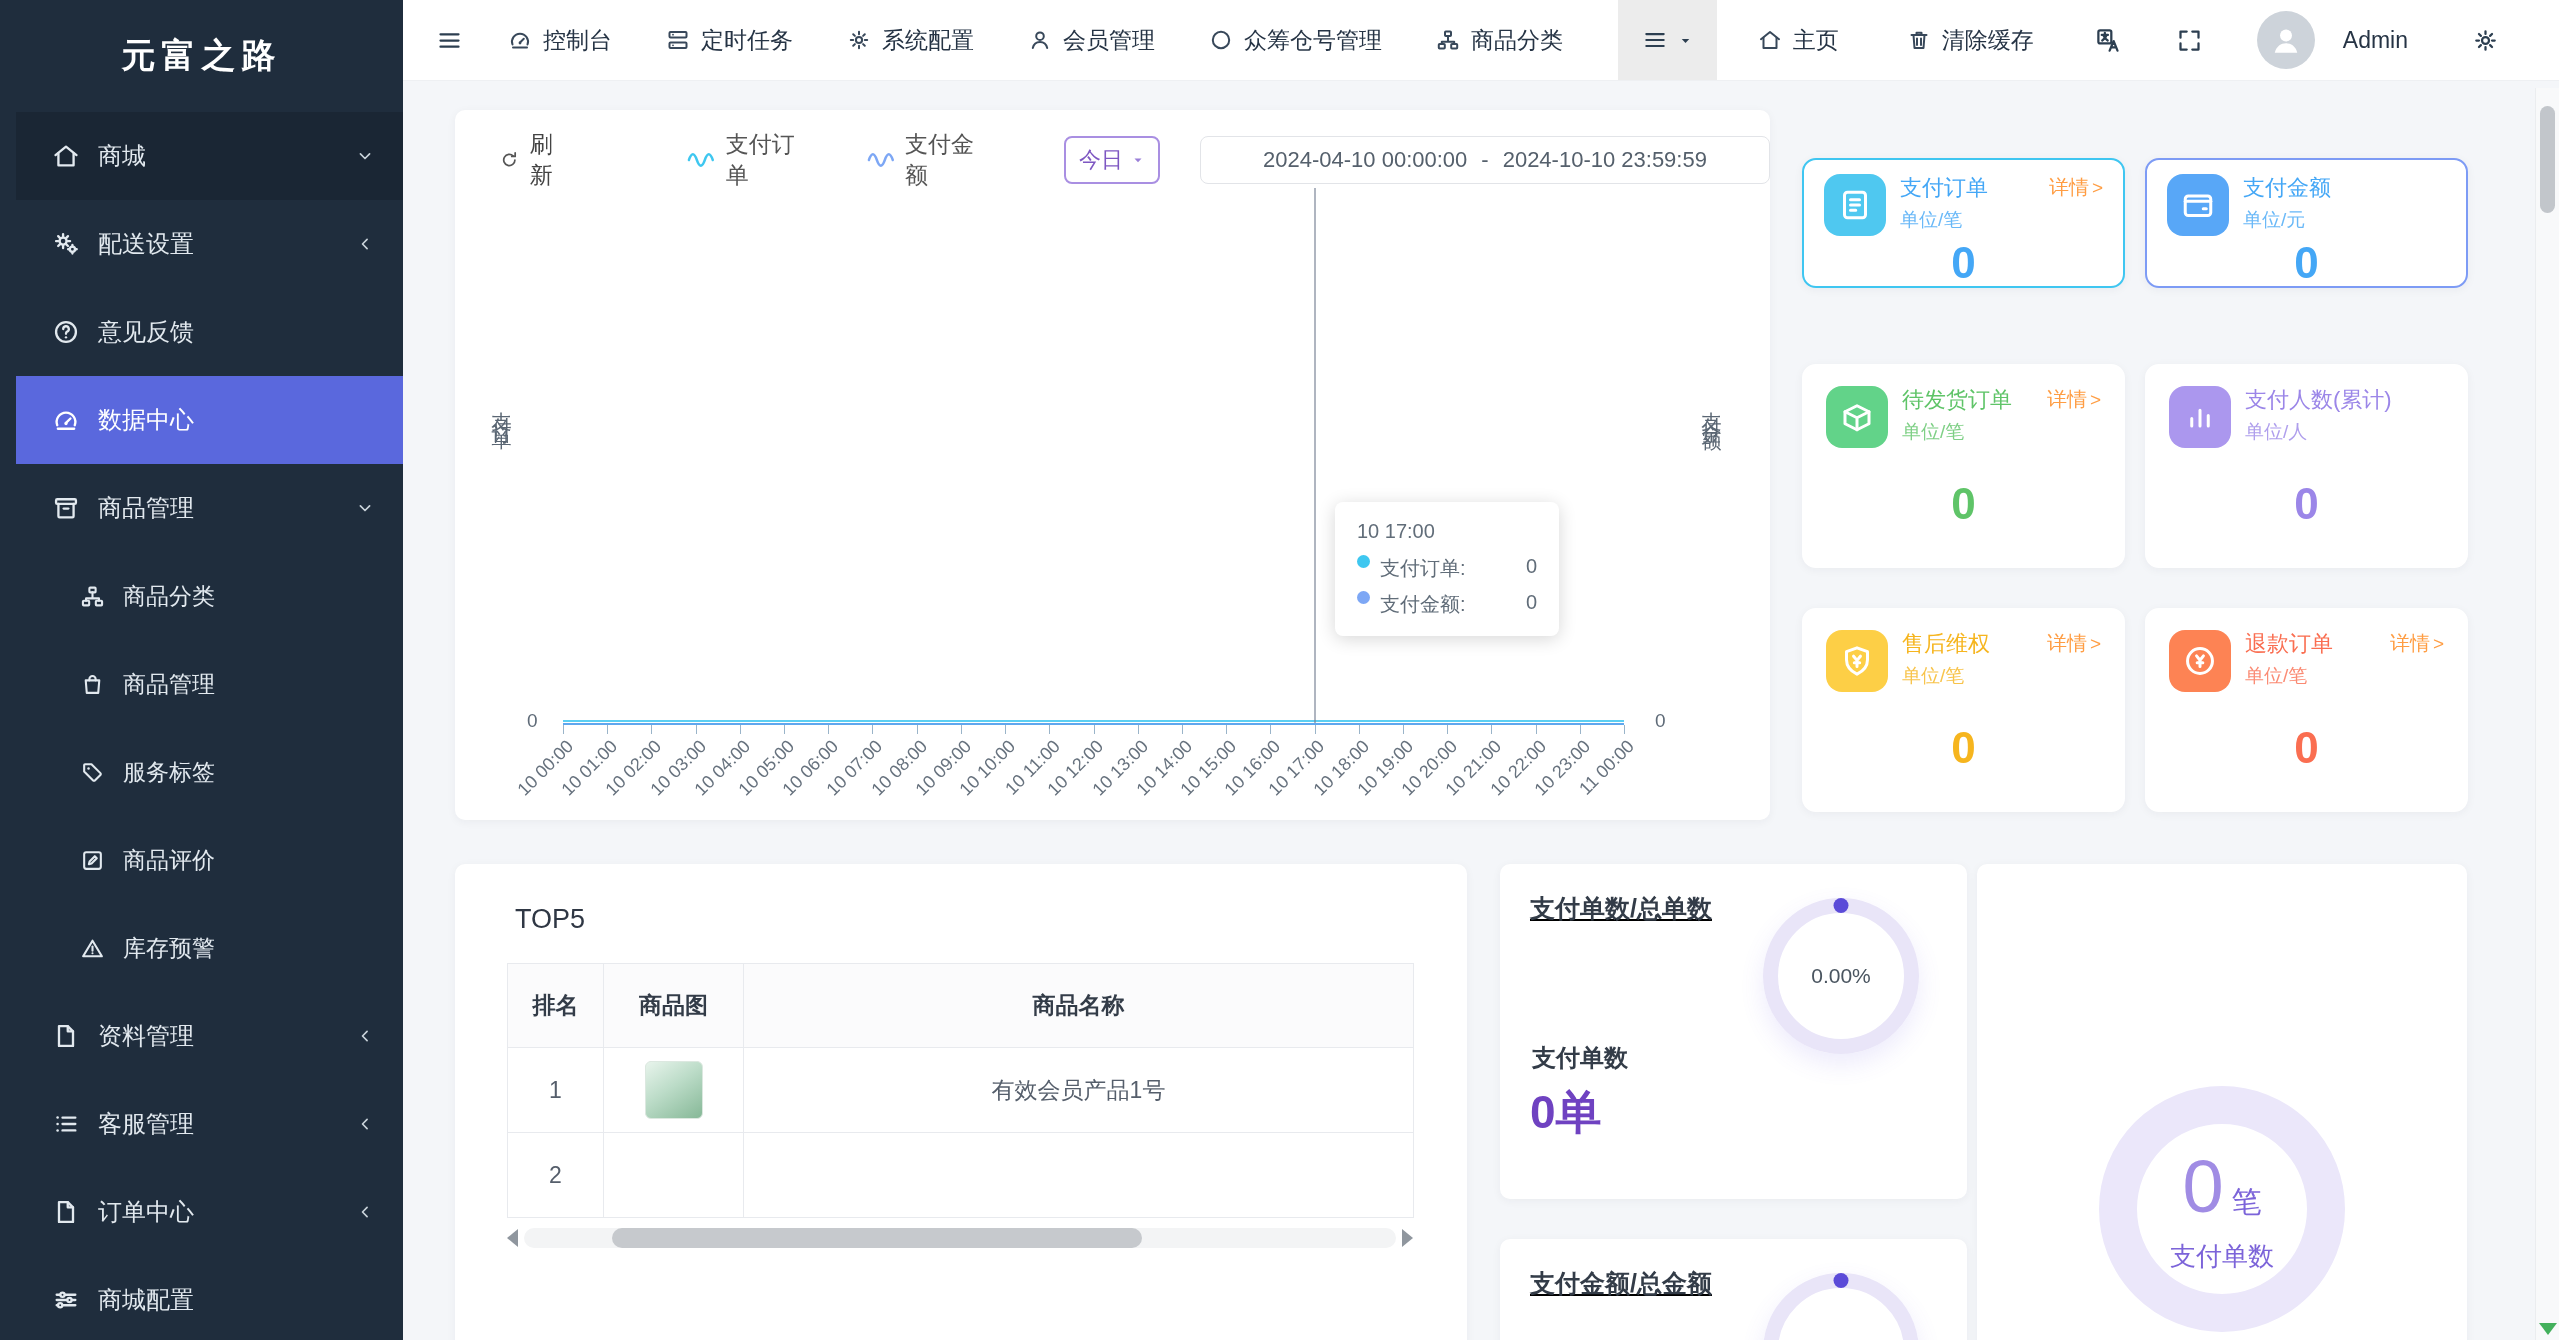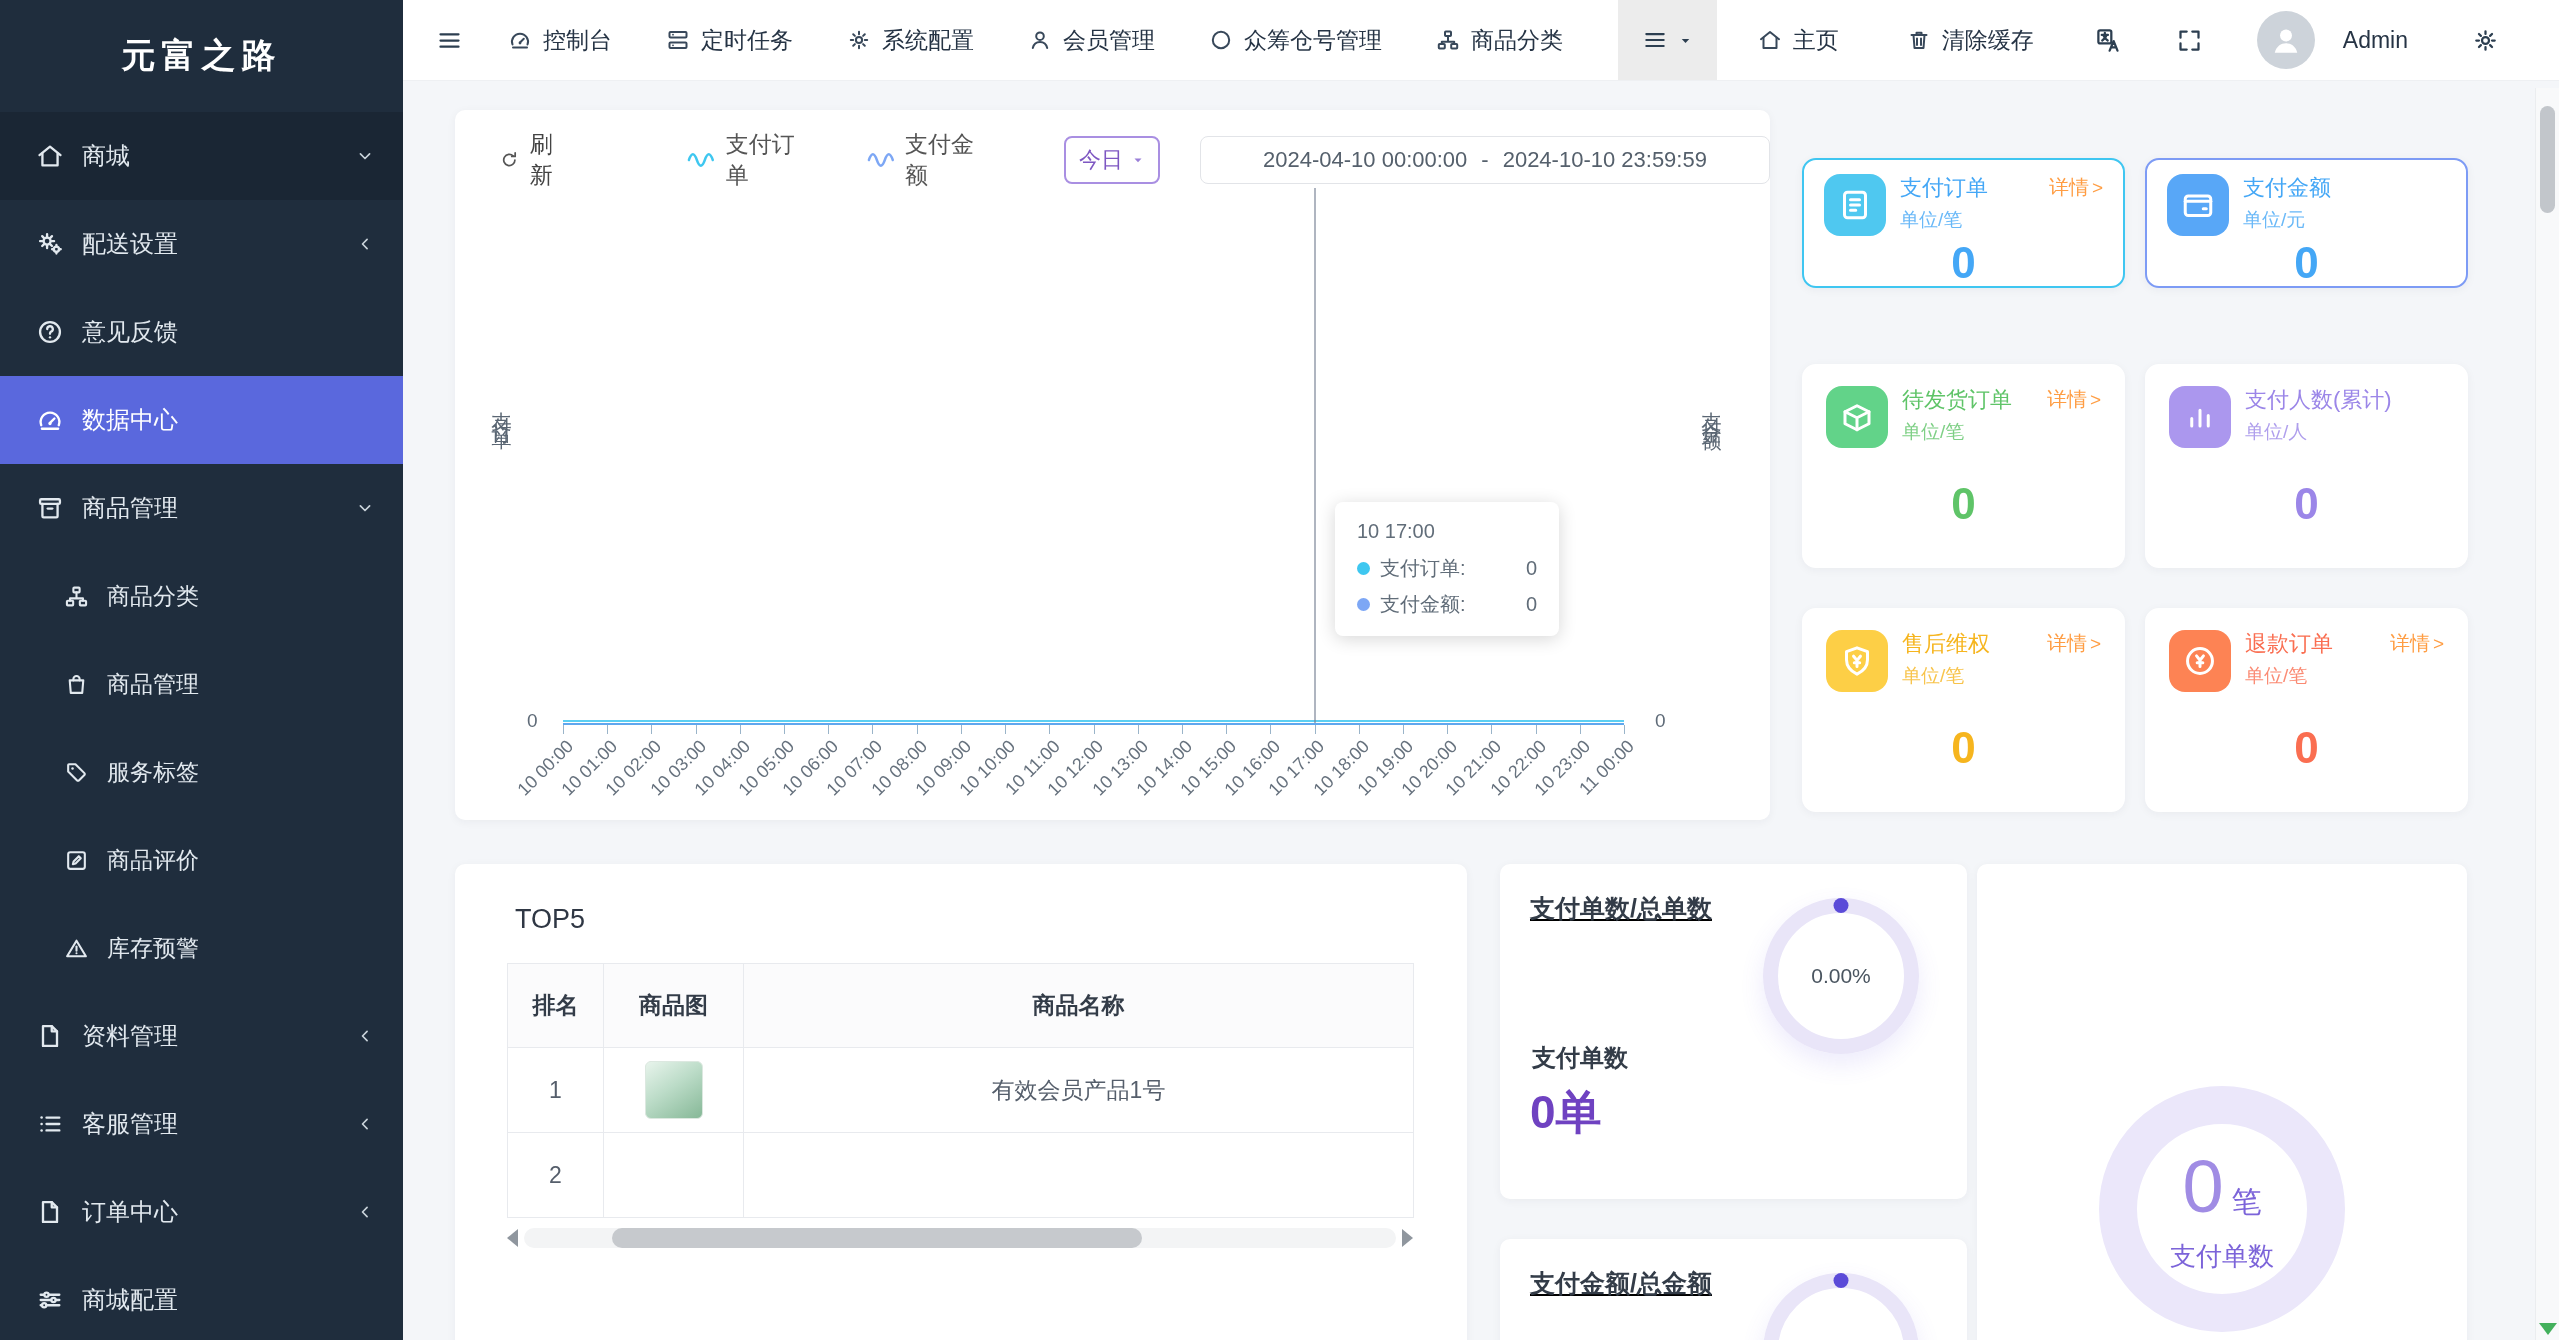--- a/index.html
+++ b/index.html
@@ -5,21 +5,21 @@
   * { box-sizing: border-box; margin: 0; padding: 0; }
   html,body { width:2559px; height:1340px; overflow:hidden;
     font-family:"Liberation Sans","DejaVu Sans",sans-serif; background:#f4f6f9; }
   .app { position:relative; display:flex; width:100%; height:100%; }
 
   
   .sidebar { width:403px; flex:none; background:#1f2d3d; color:#e2e9ef; }
   .logo { height:112px; display:flex; align-items:center; justify-content:center;
     font-size:34px; font-weight:700; letter-spacing:6px; color:#fff; }
   .sb-item { height:88px; display:flex; align-items:center; padding:0 44px 0 36px;
-    font-size:24px; color:#e2e9ef; position:relative; cursor:pointer; }
+    font-size:24px; color:#e2e9ef; position:relative; cursor:pointer;margin-left:16px; }
   .sb-item.root { background:#1a2634; }
   .sb-item.active { background:#5a68dd; color:#fff;align-items:center; }
   .sb-item.sub { padding-left:64px; font-size:23px; }
   .sb-item .icon { width:28px; height:28px; margin-right:18px; flex:none; }
   .sb-item.sub .icon { width:25px; height:25px; }
   .sb-item .chev { position:absolute; right:28px; width:20px; height:20px; margin:0; color:#c9d3da; }
 
   .icon { display:inline-flex; }
   .icon svg { width:100%; height:100%; }
 
@@ -77,21 +77,21 @@
   .zero.right { left:1200px; }
   .axis-line { position:absolute; left:108px; width:1061px; top:539px; border-top:2px solid #5fa7ee; }
   .series-line { position:absolute; left:108px; width:1061px; top:536px; border-top:2px solid #3ec7f0; opacity:.85; }
   .tick { position:absolute; top:541px; height:9px; border-left:1px solid #9ab4c9; }
   .xlabel { position:absolute; top:552px; font-size:18px; color:#67727e; white-space:nowrap;
     transform:rotate(-45deg); transform-origin:100% 0; }
   .pointer-line { position:absolute; left:859px; top:4px; height:535px; border-left:2px solid rgba(110,120,140,.55); }
   .tooltip { position:absolute; left:880px; top:318px; width:224px; background:#fff; border-radius:8px;
     box-shadow:0 3px 18px rgba(0,0,0,.16); padding:18px 22px; }
   .tip-title { font-size:20px; color:#616d79; margin-bottom:12px; }
-  .tip-row { display:flex; align-items:center; margin-top:9px; }
+  .tip-row { display:flex; align-items:flex-start; margin-top:9px; }
   .dot { width:13px; height:13px; border-radius:50%; margin-right:10px; flex:none; }
   .tip-label { font-size:20px; color:#616d79; }
   .tip-val { margin-left:auto; font-size:20px; color:#616d79; }
 
   
   .stats { width:666px; margin-left:32px; margin-top:48px; flex:none; }
   .stats-row { display:flex; gap:20px; }
   .stats-row.r0 { height:130px; margin-bottom:76px; }
   .stats-row.r1 { height:204px; margin-bottom:40px; }
   .stats-row.r2 { height:204px; }

